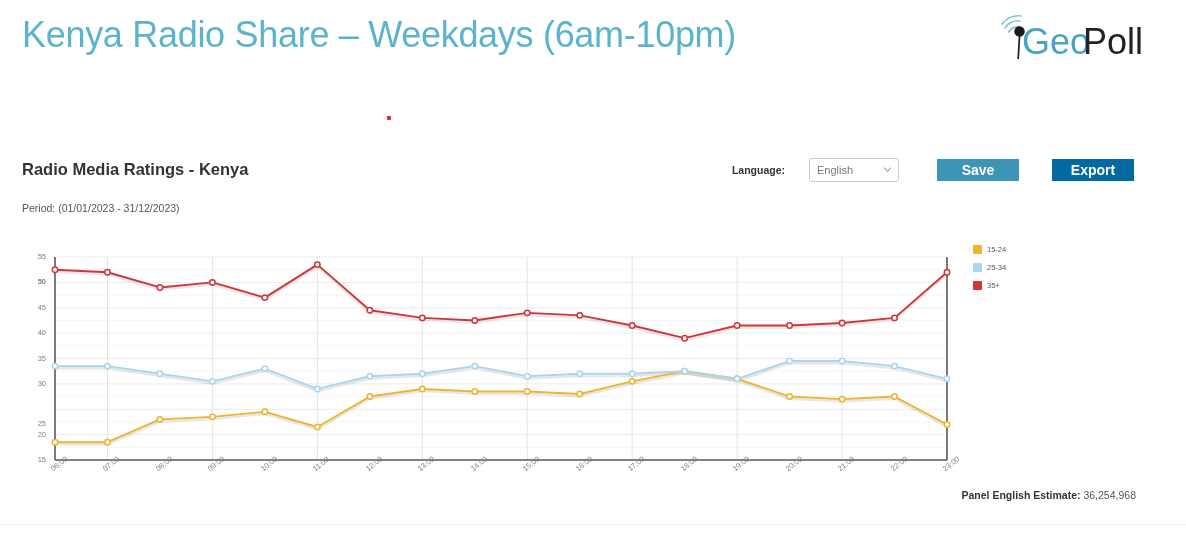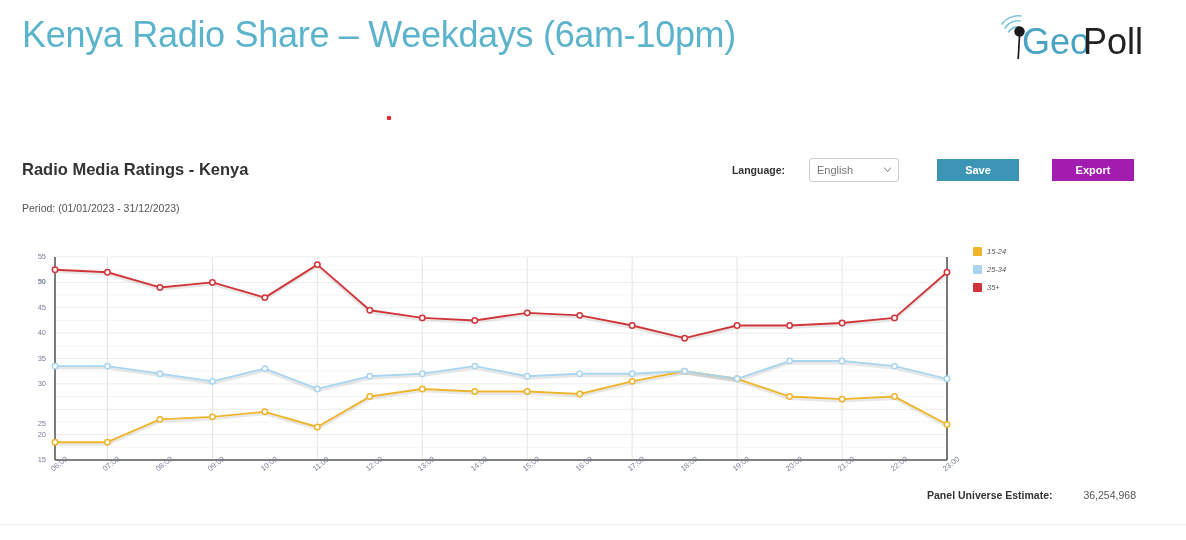--- a/index.html
+++ b/index.html
@@ -65,27 +65,27 @@
     font-size:11px; padding-left:7px;
     appearance:none; -webkit-appearance:none;
     position:relative;
   }
   .select-wrap { position:relative; display:inline-block; margin-right:14px;}
   .select-caret {
     position:absolute; right:8px; top:9px;
     width:7px; height:5px; pointer-events:none;
   }
   .btn {
-    border:none; color:#fff; font-size:11px; font-weight:bold;
+    border:none; color:#fff; font-size:14px; font-weight:bold;
     font-family:"Liberation Sans", sans-serif;
     width:82px; height:22px; cursor:pointer;
     line-height:22px; text-align:center; padding:0;
   }
   #save-button   { background:#3d95b5; margin-right:9px; }
-  #export-button { background:#a21caf; }
+  #export-button { background:#0369a1; }
 
   
   #chart-area {
     position:absolute; left:22px; top:103px;
     width:1142px; height:245px;
   }
   #plot-svg { position:absolute; left:0; top:0; }
   .ytick {
     position:absolute; font-size:7.5px; color:#7a7f96;
     text-align:right; width:24px;
@@ -93,32 +93,32 @@
   .xtick {
     position:absolute; font-size:7.5px; color:#7a7f96;
     transform-origin:left top;
     transform:rotate(-38deg);
     white-space:nowrap;
   }
   #legend {
     position:absolute; left:951px; top:0px;
     font-size:7.5px; color:#555;
   }
-  .legend-row { display:flex; align-items:center; height:13px; margin-bottom:5px;font-style:italic; }
+  .legend-row { display:flex; align-items:flex-start; height:13px; margin-bottom:5px; }
   .legend-swatch {
     width:9px; height:9px; margin-right:5px; border-radius:1px;
   }
 
   
   #estimates {
     position:absolute; right:50px; top:488px;
     text-align:right; font-size:10.5px; line-height:15px;
   }
   .est-label { font-weight:bold; color:#333; }
-  .est-value { color:#555;margin-left:28px; }
+  .est-value { color:#555; }
   #bottom-bar {
     position:absolute; left:0; bottom:0; width:1186px; height:16px;
     background:#ffffff; border-top:1px solid #f0f0f0;
   }
 </style>
 </head>
 <body>
 
 <div id="slide-title">Kenya Radio Share – Weekdays (6am-10pm)</div>
 
@@ -294,18 +294,18 @@
         <div class="legend-row">
           <span class="legend-swatch" style="background: rgb(208, 53, 58);"></span>
           <span>35+</span>
         </div>
       </div>
   </div>
 </div>
 
 <div id="estimates">
   <div>
-    <span class="est-label">Panel Universe Estimate:</span>
+    <span class="est-label">Panel English Estimate:</span>
     <span class="est-value">36,254,968</span>
   </div>
 </div>
 
 <div id="bottom-bar"></div>
 
 </body></html>

